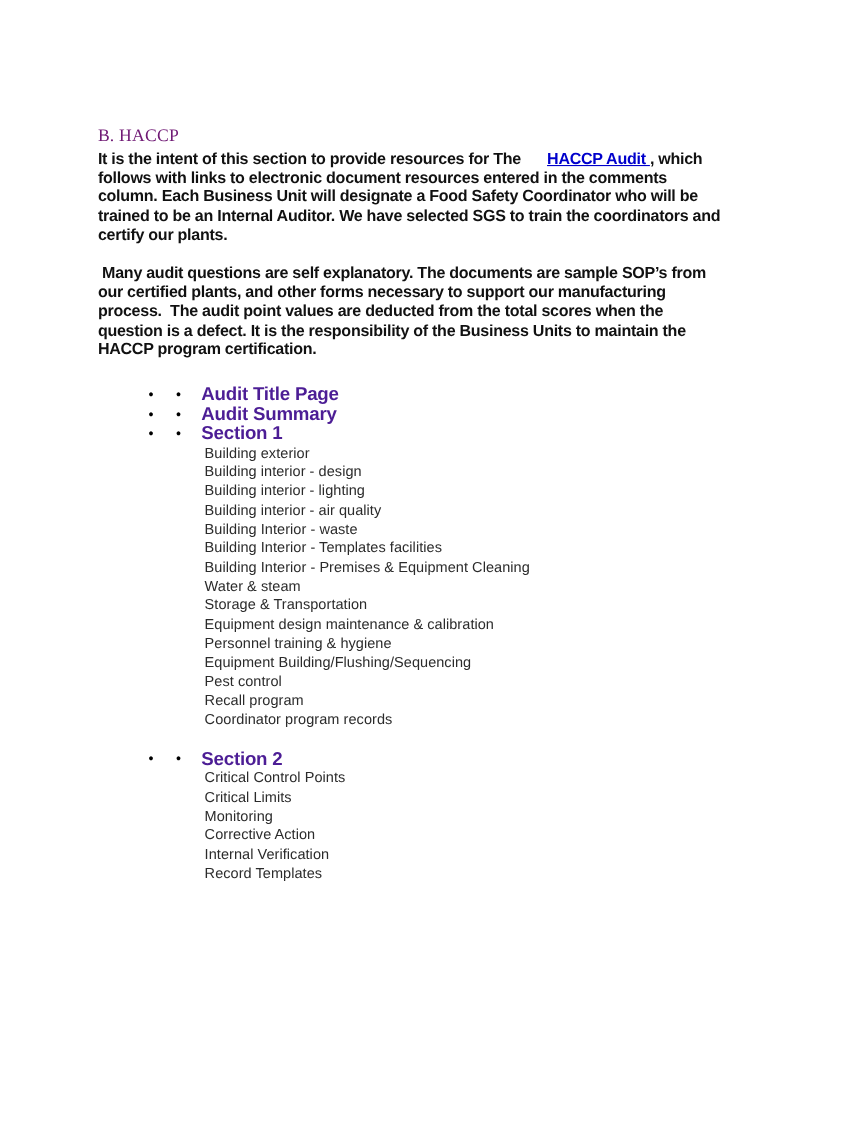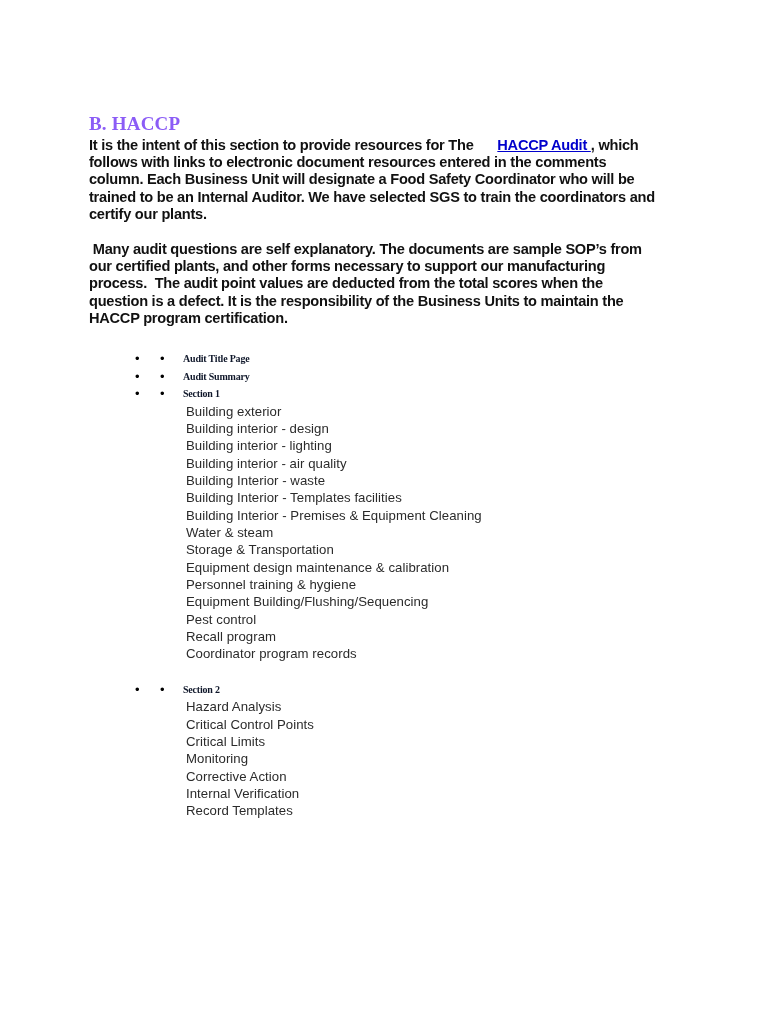--- a/index.html
+++ b/index.html
@@ -28,24 +28,24 @@
   .content {
     position: absolute;
     left: 89px;
     top: 113px;
     width: 580px;
   }
 
   
   .doc-heading {
     font-family: "Liberation Serif", "DejaVu Serif", serif;
-    font-weight: bold;
-    font-size: 19px;
+    font-weight: normal;
+    font-size: 16px;
     line-height: 22px;
-    color: #8b5cf6;
+    color: #701a75;
     margin: 0 0 2px 0;
     letter-spacing: 0.2px;
   }
 
   
   .body-para {
     font-family: "Liberation Sans", sans-serif;
     font-weight: bold;
     font-size: 14.6px;
     line-height: 17.2px;
@@ -90,25 +90,25 @@
     left: 71px;
     top: 0;
     font-size: 13px;
     line-height: 17.5px;
     color: #000000;
   }
   .bullet-row .bullet-label {
     position: absolute;
     left: 94px;
     top: 0;
-    font-family: Liberation Serif, serif;
+    font-family: Liberation Sans, sans-serif;
     font-weight: bold;
-    font-size: 10px;
-    line-height: 17.5px;
-    color: #0f172a;
+    font-size: 17px;
+    line-height: 17.5px;
+    color: #4c1d95;
     letter-spacing: -0.2px;
     white-space: nowrap;
   }
 
   .sub-list {
     margin: 0;
     padding: 0;
     list-style: none;
   }
   .sub-item {
@@ -178,21 +178,20 @@
       </ul>
 
       <div class="block-gap"></div>
 
       <div class="bullet-row">
         <span class="bullet-1">•</span>
         <span class="bullet-2">•</span>
         <span class="bullet-label">Section 2</span>
       </div>
       <ul class="sub-list">
-        <li class="sub-item">Hazard Analysis</li>
         <li class="sub-item">Critical Control Points</li>
         <li class="sub-item">Critical Limits</li>
         <li class="sub-item">Monitoring</li>
         <li class="sub-item">Corrective Action</li>
         <li class="sub-item">Internal Verification</li>
         <li class="sub-item">Record Templates</li>
       </ul>
 
     </div>
   </div>

